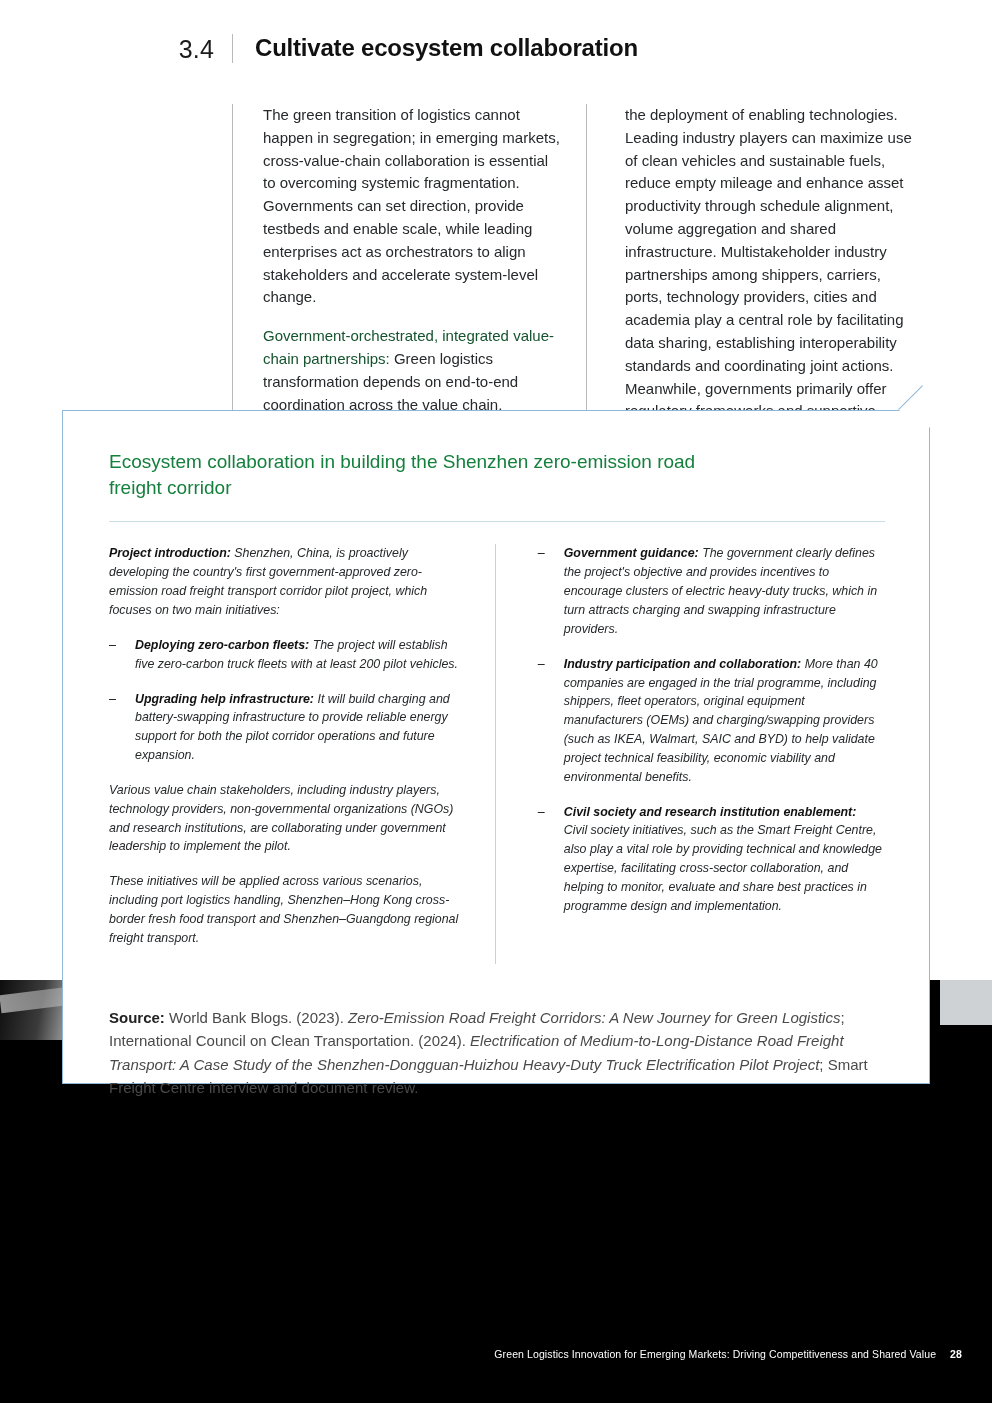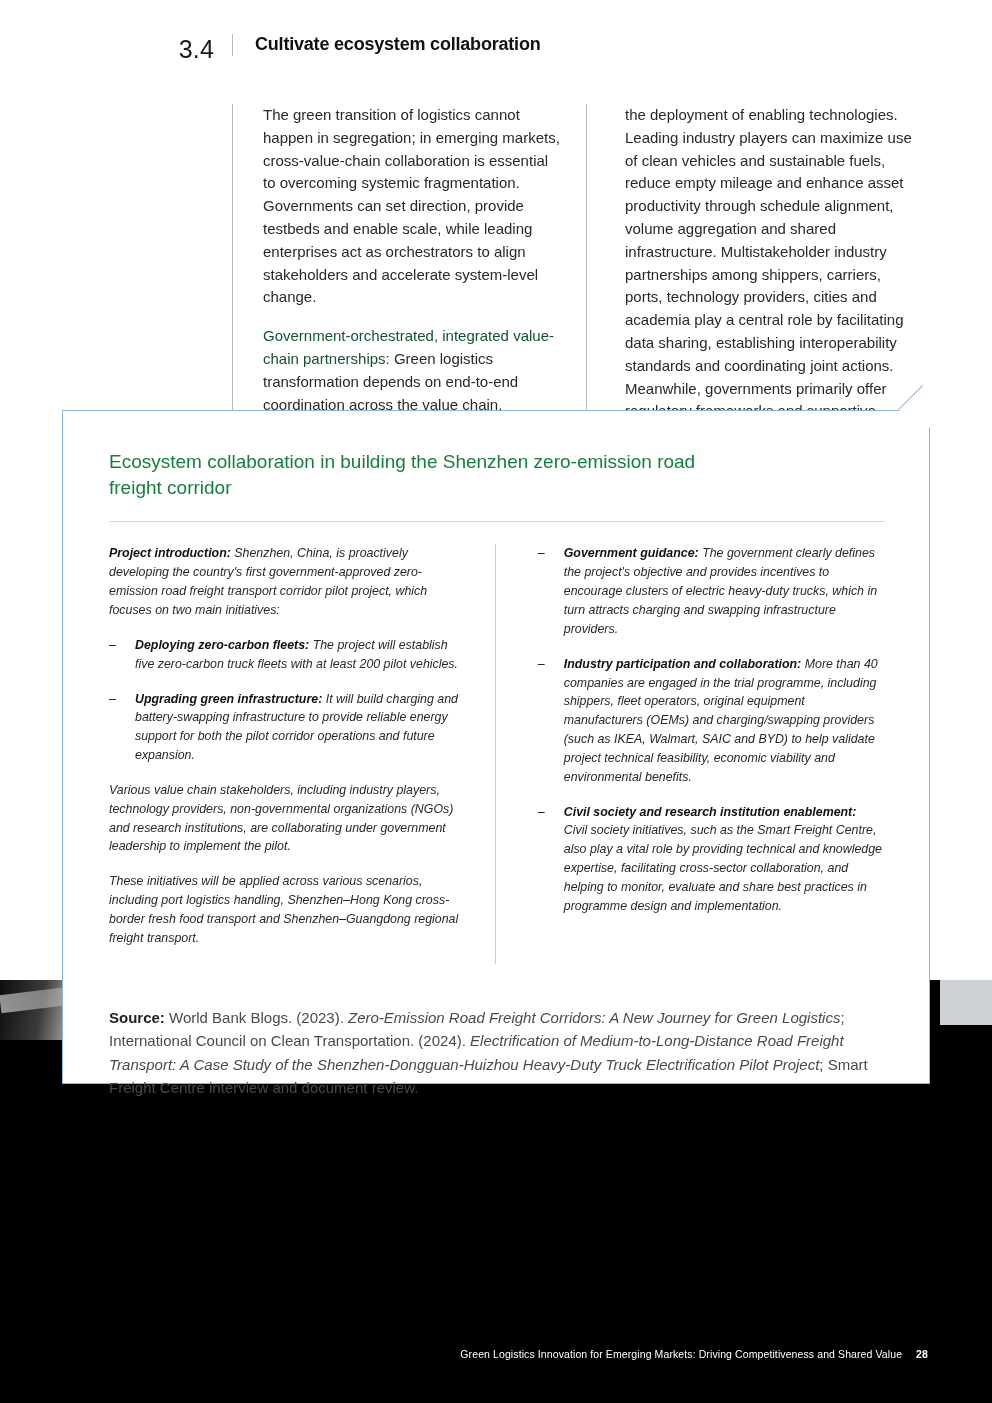--- a/index.html
+++ b/index.html
@@ -37,21 +37,21 @@
     padding-right: 18px;
     box-sizing: border-box;
     font-size: 25px;
     color: #1a1a1a;
     letter-spacing: 0.2px;
     line-height: 1.2;
   }
   .section-title {
     border-left: 1px solid #b9b9b9;
     padding-left: 22px;
-    font-size: 18px;
+    font-size: 24px;
     font-weight: bold;
     line-height: 1.2;
     color: #111;
     letter-spacing: -0.2px;
   }
 
   
   .intro {
     position: absolute;
     left: 232px;
@@ -228,21 +228,21 @@
   .source b { font-weight: bold; color: #222; }
   .source i { font-style: italic; }
 
   
   .footer {
     position: absolute;
     left: 0;
     top: 1348px;
     width: 992px;
     text-align: right;
-    padding-right: 64px;
+    padding-right: 30px;
     box-sizing: border-box;
     color: #ffffff;
     font-size: 10.5px;
     letter-spacing: 0.1px;
   }
   .footer .page-num {
     font-weight: bold;
     margin-left: 14px;
   }
 </style>
@@ -277,21 +277,21 @@
 
       <div class="case-columns">
         <div class="case-col-left">
           <p><b>Project introduction:</b><span> Shenzhen, China, is proactively developing the country's first government-approved zero-emission road freight transport corridor pilot project, which focuses on two main initiatives:</span></p>
 
           <ul class="dash-list">
             <li>
               <span class="dash">–</span><b>Deploying zero-carbon fleets:</b><span> The project will establish five zero-carbon truck fleets with at least 200 pilot vehicles.</span>
             </li>
             <li>
-              <span class="dash">–</span><b>Upgrading green infrastructure:</b><span> It will build charging and battery-swapping infrastructure to provide reliable energy support for both the pilot corridor operations and future expansion.</span>
+              <span class="dash">–</span><b>Upgrading help infrastructure:</b><span> It will build charging and battery-swapping infrastructure to provide reliable energy support for both the pilot corridor operations and future expansion.</span>
             </li>
           </ul>
 
           <p>Various value chain stakeholders, including industry players, technology providers, non-governmental organizations (NGOs) and research institutions, are collaborating under government leadership to implement the pilot.</p>
           <p>These initiatives will be applied across various scenarios, including port logistics handling, Shenzhen–Hong Kong cross-border fresh food transport and Shenzhen–Guangdong regional freight transport.</p>
         </div>
 
         <div class="case-col-right">
           <ul class="dash-list">
             <li>

